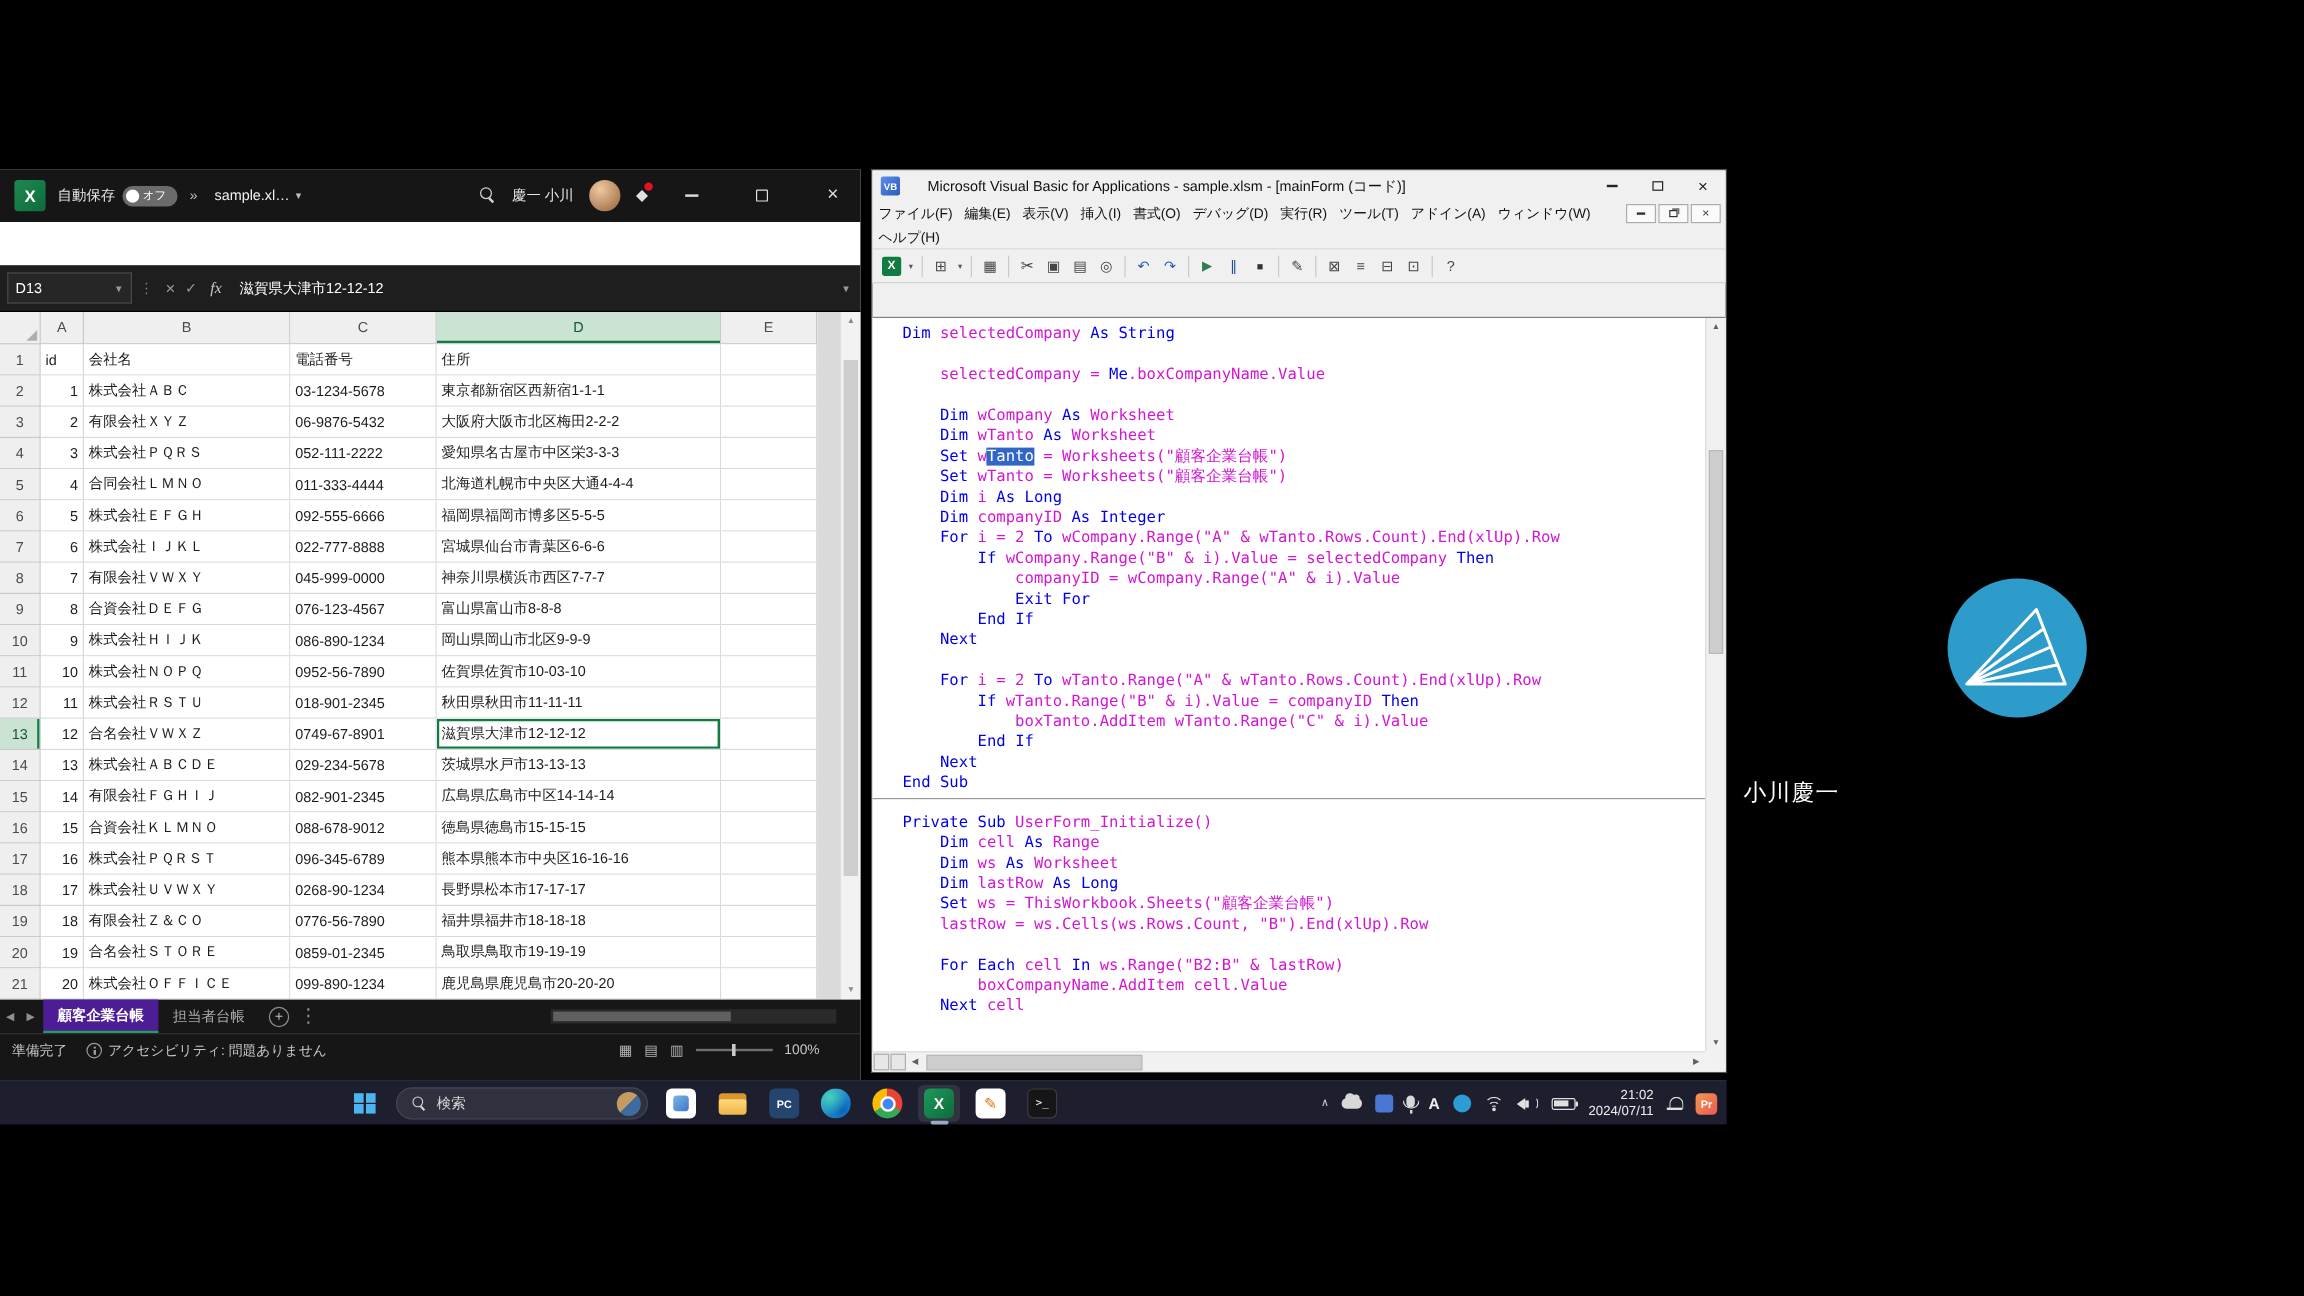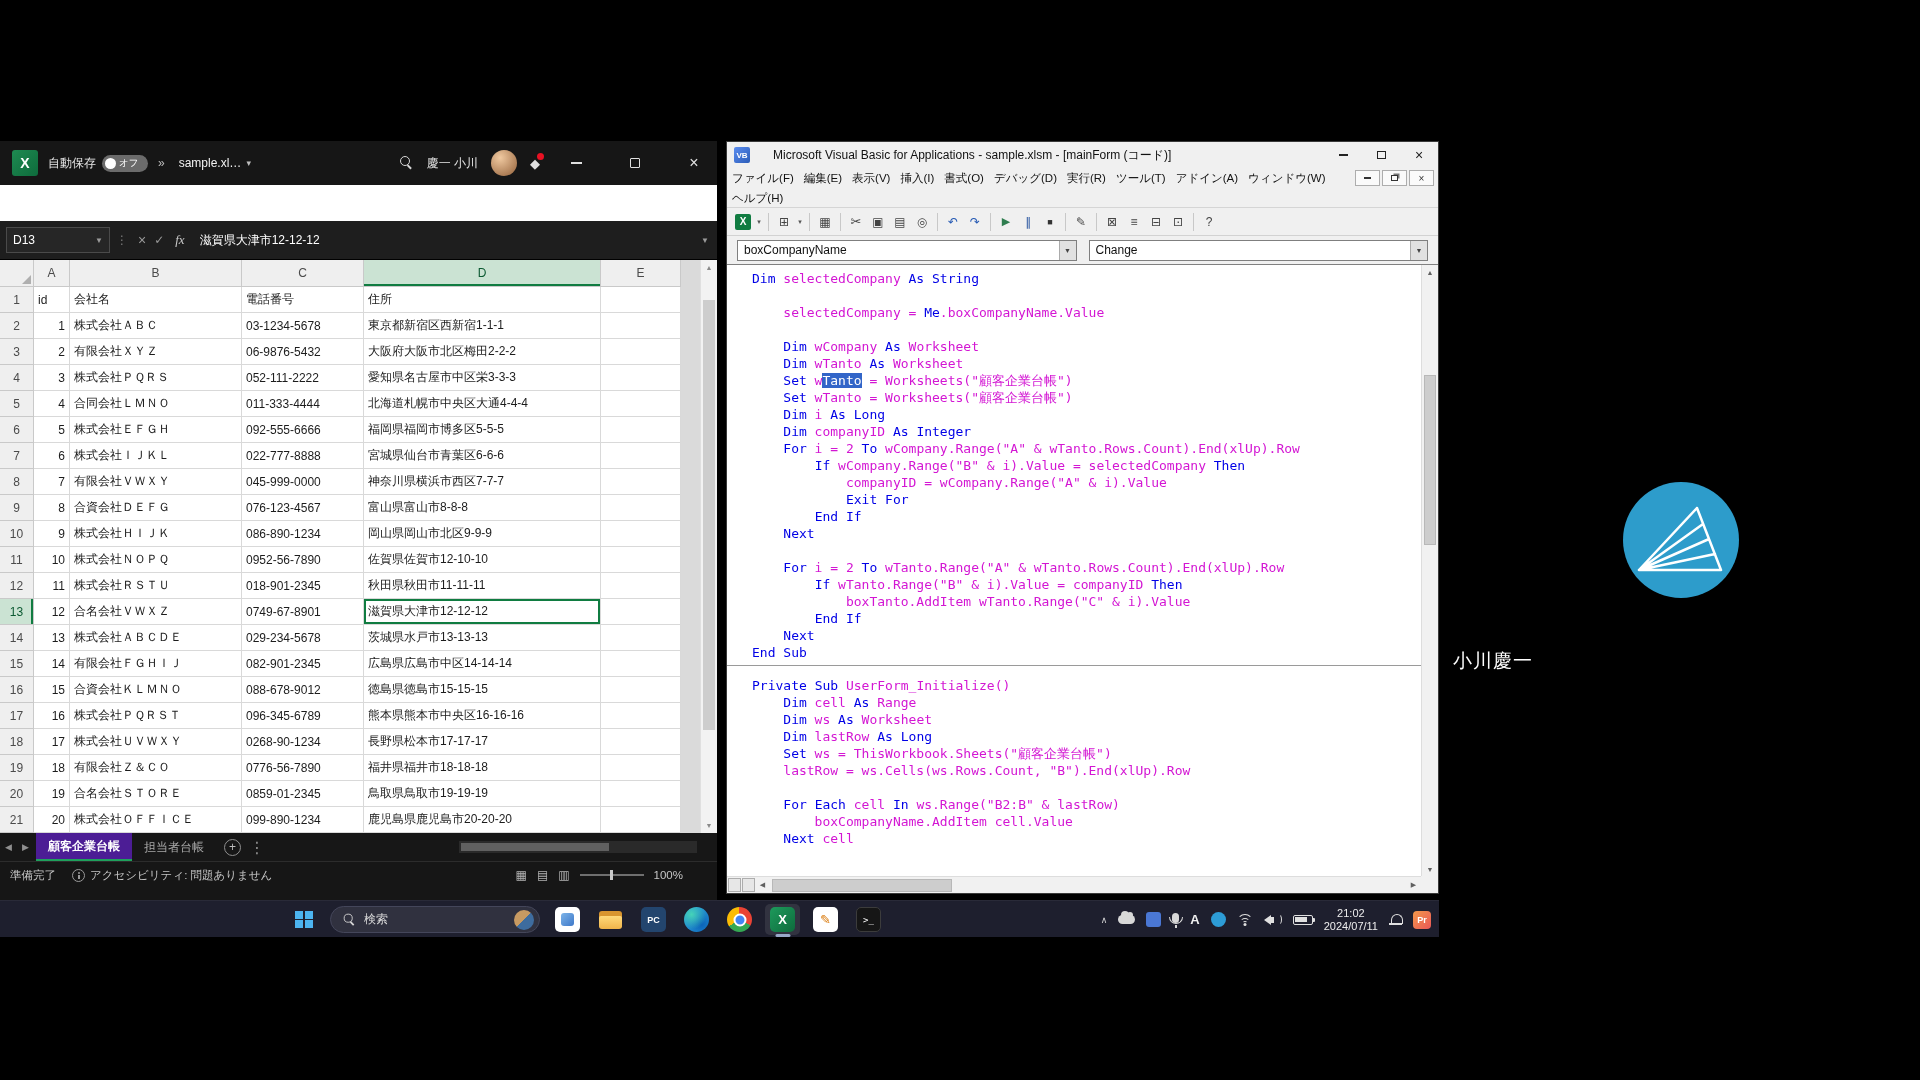--- a/index.html
+++ b/index.html
@@ -180,21 +180,21 @@
   .tr-wifi .w2{width:10px;height:10px;top:4.5px;}
   .tr-wifi .w3{width:5px;height:5px;top:7.5px;}
   .tr-wifi .wd{width:3px;height:3px;background:#e0e0e0;border:none;border-radius:50%;top:10px;}
   .tr-vol{display:flex;align-items:center;}
   .vcone{width:0;height:0;border-top:5px solid transparent;border-bottom:5px solid transparent;border-right:7px solid #e0e0e0;}
   .vbody{width:3px;height:6px;background:#e0e0e0;}
   .varc{width:7px;height:11px;border:1.6px solid transparent;border-right-color:#e0e0e0;border-radius:50%;margin-left:1px;}
   .tr-batt{width:20px;height:10px;border:1.5px solid #e0e0e0;border-radius:2px;position:relative;display:flex;align-items:center;padding:1px;}
   .bfill{width:12px;height:5px;background:#e0e0e0;}
   .bnub{position:absolute;right:-3.5px;top:2px;width:2px;height:4px;background:#e0e0e0;border-radius:0 1px 1px 0;}
-  .tr-clock{text-align:center;font-size:11px;line-height:13px;color:#ededed;}
+  .tr-clock{text-align:right;font-size:11px;line-height:13px;color:#ededed;}
   .tr-bell{width:13px;height:12px;position:relative;display:block;}
   .tr-bell::before{content:"";position:absolute;left:1.5px;top:0;width:10px;height:9px;border:1.6px solid #e0e0e0;border-bottom:none;border-radius:6px 6px 0 0;}
   .tr-bell::after{content:"";position:absolute;left:0;bottom:1px;width:13px;height:1.6px;background:#e0e0e0;}
   .tr-badge{min-width:18px;height:18px;border-radius:4px;background:linear-gradient(135deg,#F2994A,#EB5757);color:#fff;font-size:9px;font-weight:bold;display:flex;align-items:center;justify-content:center;padding:0 2px;}
 
   
   #right-panel{position:absolute;left:1439px;top:0;width:481px;height:1080px;background:#000;}
   .logo-circle{position:absolute;left:184px;top:482px;width:116px;height:116px;border-radius:50%;background:var(--logo-blue);display:flex;align-items:center;justify-content:center;}
   .presenter-name{position:absolute;left:14px;top:648px;color:#fff;font-size:19px;letter-spacing:1px;}
 </style>
@@ -328,21 +328,21 @@
         <div class="gc" style="width: 172px;">株式会社ＨＩＪＫ</div>
         <div class="gc" style="width: 122px;">086-890-1234</div>
         <div class="gc" style="width: 237px;">岡山県岡山市北区9-9-9</div>
         <div class="gc" style="width: 80px;"></div>
       </div>
       <div class="grow">
         <div class="gh" style="width: 34px;">11</div>
         <div class="gc num" style="width: 36px;">10</div>
         <div class="gc" style="width: 172px;">株式会社ＮＯＰＱ</div>
         <div class="gc" style="width: 122px; text-align: right;">0952-56-7890</div>
-        <div class="gc" style="width: 237px;">佐賀県佐賀市12-10-10</div>
+        <div class="gc" style="width: 237px;">佐賀県佐賀市10-03-10</div>
         <div class="gc" style="width: 80px;"></div>
       </div>
       <div class="grow">
         <div class="gh" style="width: 34px;">12</div>
         <div class="gc num" style="width: 36px;">11</div>
         <div class="gc" style="width: 172px;">株式会社ＲＳＴＵ</div>
         <div class="gc" style="width: 122px;">018-901-2345</div>
         <div class="gc" style="width: 237px;">秋田県秋田市11-11-11</div>
         <div class="gc" style="width: 80px;"></div>
       </div>
@@ -521,30 +521,20 @@
       <div class="tsep"></div>
       <div class="ti ti-design-mode">✎</div>
       <div class="tsep"></div>
       <div class="ti ti-project-explorer">⊠</div>
       <div class="ti ti-properties-window">≡</div>
       <div class="ti ti-object-browser">⊟</div>
       <div class="ti ti-toolbox">⊡</div>
       <div class="tsep"></div>
       <div class="ti ti-help">?</div>
     </div>
-  <div class="vb-combos">
-    <div class="combo">
-      <span class="combo-text">boxCompanyName</span>
-      <span class="combo-btn">▼</span>
-    </div>
-    <div class="combo">
-      <span class="combo-text">Change</span>
-      <span class="combo-btn">▼</span>
-    </div>
-  </div>
   <div class="vb-code">
     <div class="code-lines"><div class="cline"><span class="kw">Dim</span> selectedCompany <span class="kw">As</span> <span class="kw">String</span></div><div class="cline">&nbsp;</div><div class="cline">    selectedCompany = <span class="kw">Me</span>.boxCompanyName.Value</div><div class="cline">&nbsp;</div><div class="cline">    <span class="kw">Dim</span> wCompany <span class="kw">As</span> Worksheet</div><div class="cline">    <span class="kw">Dim</span> wTanto <span class="kw">As</span> Worksheet</div><div class="cline">    <span class="kw">Set</span> w<span class="code-sel">Tanto</span> = Worksheets("顧客企業台帳")</div><div class="cline">    <span class="kw">Set</span> wTanto = Worksheets("顧客企業台帳")</div><div class="cline">    <span class="kw">Dim</span> i <span class="kw">As</span> <span class="kw">Long</span></div><div class="cline">    <span class="kw">Dim</span> companyID <span class="kw">As</span> <span class="kw">Integer</span></div><div class="cline">    <span class="kw">For</span> i = 2 <span class="kw">To</span> wCompany.Range("A" &amp; wTanto.Rows.Count).End(xlUp).Row</div><div class="cline">        <span class="kw">If</span> wCompany.Range("B" &amp; i).Value = selectedCompany <span class="kw">Then</span></div><div class="cline">            companyID = wCompany.Range("A" &amp; i).Value</div><div class="cline">            <span class="kw">Exit</span> <span class="kw">For</span></div><div class="cline">        <span class="kw">End</span> <span class="kw">If</span></div><div class="cline">    <span class="kw">Next</span></div><div class="cline">&nbsp;</div><div class="cline">    <span class="kw">For</span> i = 2 <span class="kw">To</span> wTanto.Range("A" &amp; wTanto.Rows.Count).End(xlUp).Row</div><div class="cline">        <span class="kw">If</span> wTanto.Range("B" &amp; i).Value = companyID <span class="kw">Then</span></div><div class="cline">            boxTanto.AddItem wTanto.Range("C" &amp; i).Value</div><div class="cline">        <span class="kw">End</span> <span class="kw">If</span></div><div class="cline">    <span class="kw">Next</span></div><div class="cline"><span class="kw">End</span> <span class="kw">Sub</span></div><div class="proc-sep"></div><div class="cline"><span class="kw">Private</span> <span class="kw">Sub</span> UserForm_Initialize()</div><div class="cline">    <span class="kw">Dim</span> cell <span class="kw">As</span> Range</div><div class="cline">    <span class="kw">Dim</span> ws <span class="kw">As</span> Worksheet</div><div class="cline">    <span class="kw">Dim</span> lastRow <span class="kw">As</span> <span class="kw">Long</span></div><div class="cline">    <span class="kw">Set</span> ws = ThisWorkbook.Sheets("顧客企業台帳")</div><div class="cline">    lastRow = ws.Cells(ws.Rows.Count, "B").End(xlUp).Row</div><div class="cline">&nbsp;</div><div class="cline">    <span class="kw">For</span> <span class="kw">Each</span> cell <span class="kw">In</span> ws.Range("B2:B" &amp; lastRow)</div><div class="cline">        boxCompanyName.AddItem cell.Value</div><div class="cline">    <span class="kw">Next</span> cell</div></div>
     <div class="vb-vscroll">
       <div class="vsa">▲</div>
       <div class="vb-vthumb"></div>
       <div class="vsa vsa-b">▼</div>
     </div>
     <div class="vb-hscroll">
       <div class="splitbtn"></div>
       <div class="splitbtn"></div>

